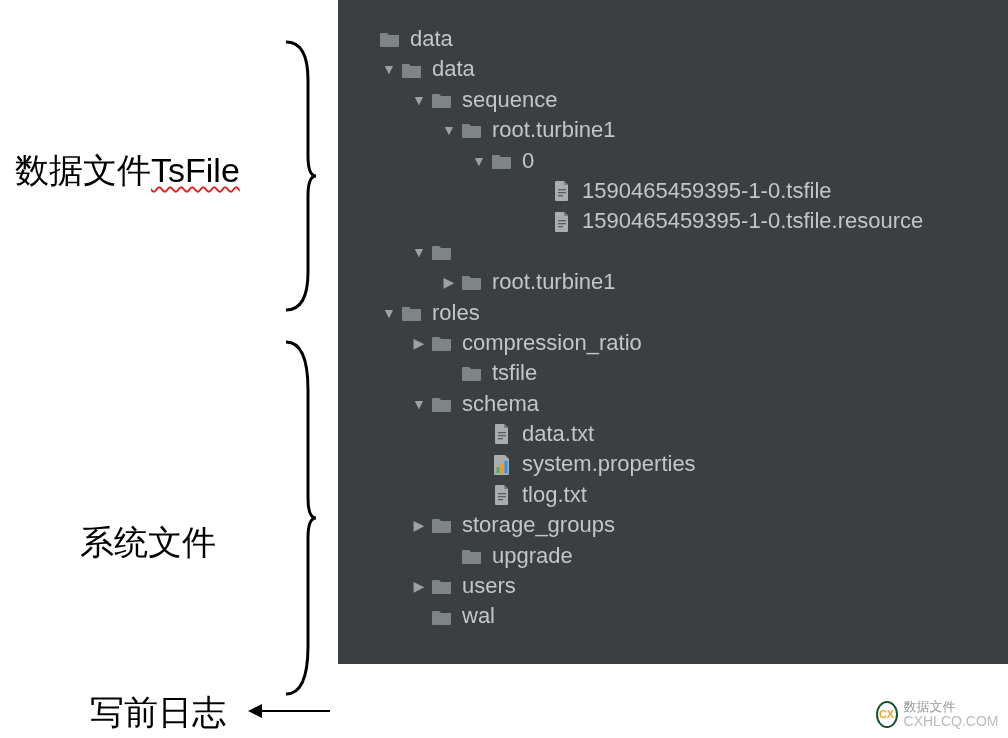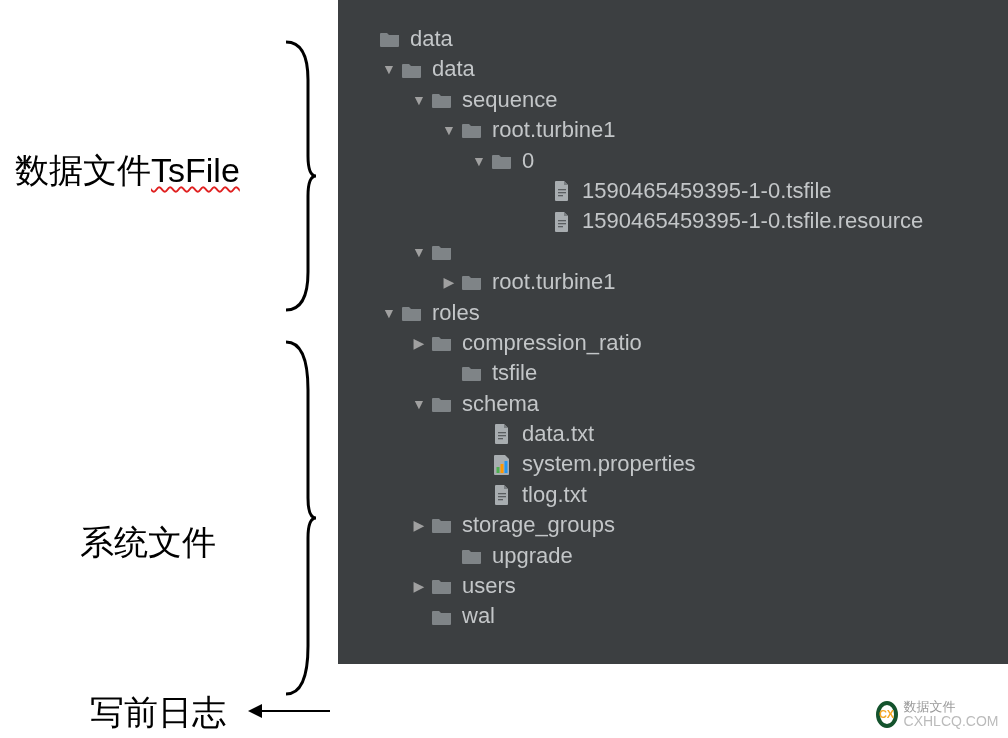--- a/index.html
+++ b/index.html
@@ -114,21 +114,21 @@
     border-radius: 4px;
     display: flex;
     align-items: center;
     justify-content: center;
     font-size: 14px;
     color: #888;
     gap: 6px;
   }
   .watermark .logo {
     width: 22px; height: 27px; border-radius: 50%;
-    border: 4px solid #14532d; display:flex; align-items:center; justify-content:center;
+    border: 2px solid #14532d; display:flex; align-items:center; justify-content:center;
     color:#f5a623; font-weight:bold; font-size:11px;
   }
   .watermark .wm-text { font-size: 13px; color:#999; line-height:1; }
   .watermark .wm-sub { font-size: 14px; color:#bbb; }
 </style>
 </head>
 <body>
 
 <div class="label-col">
   <div class="label label1">

